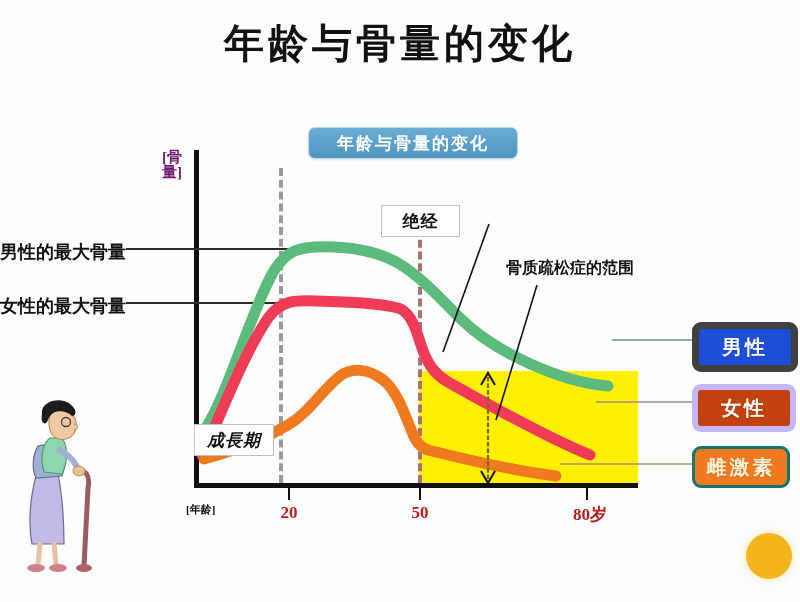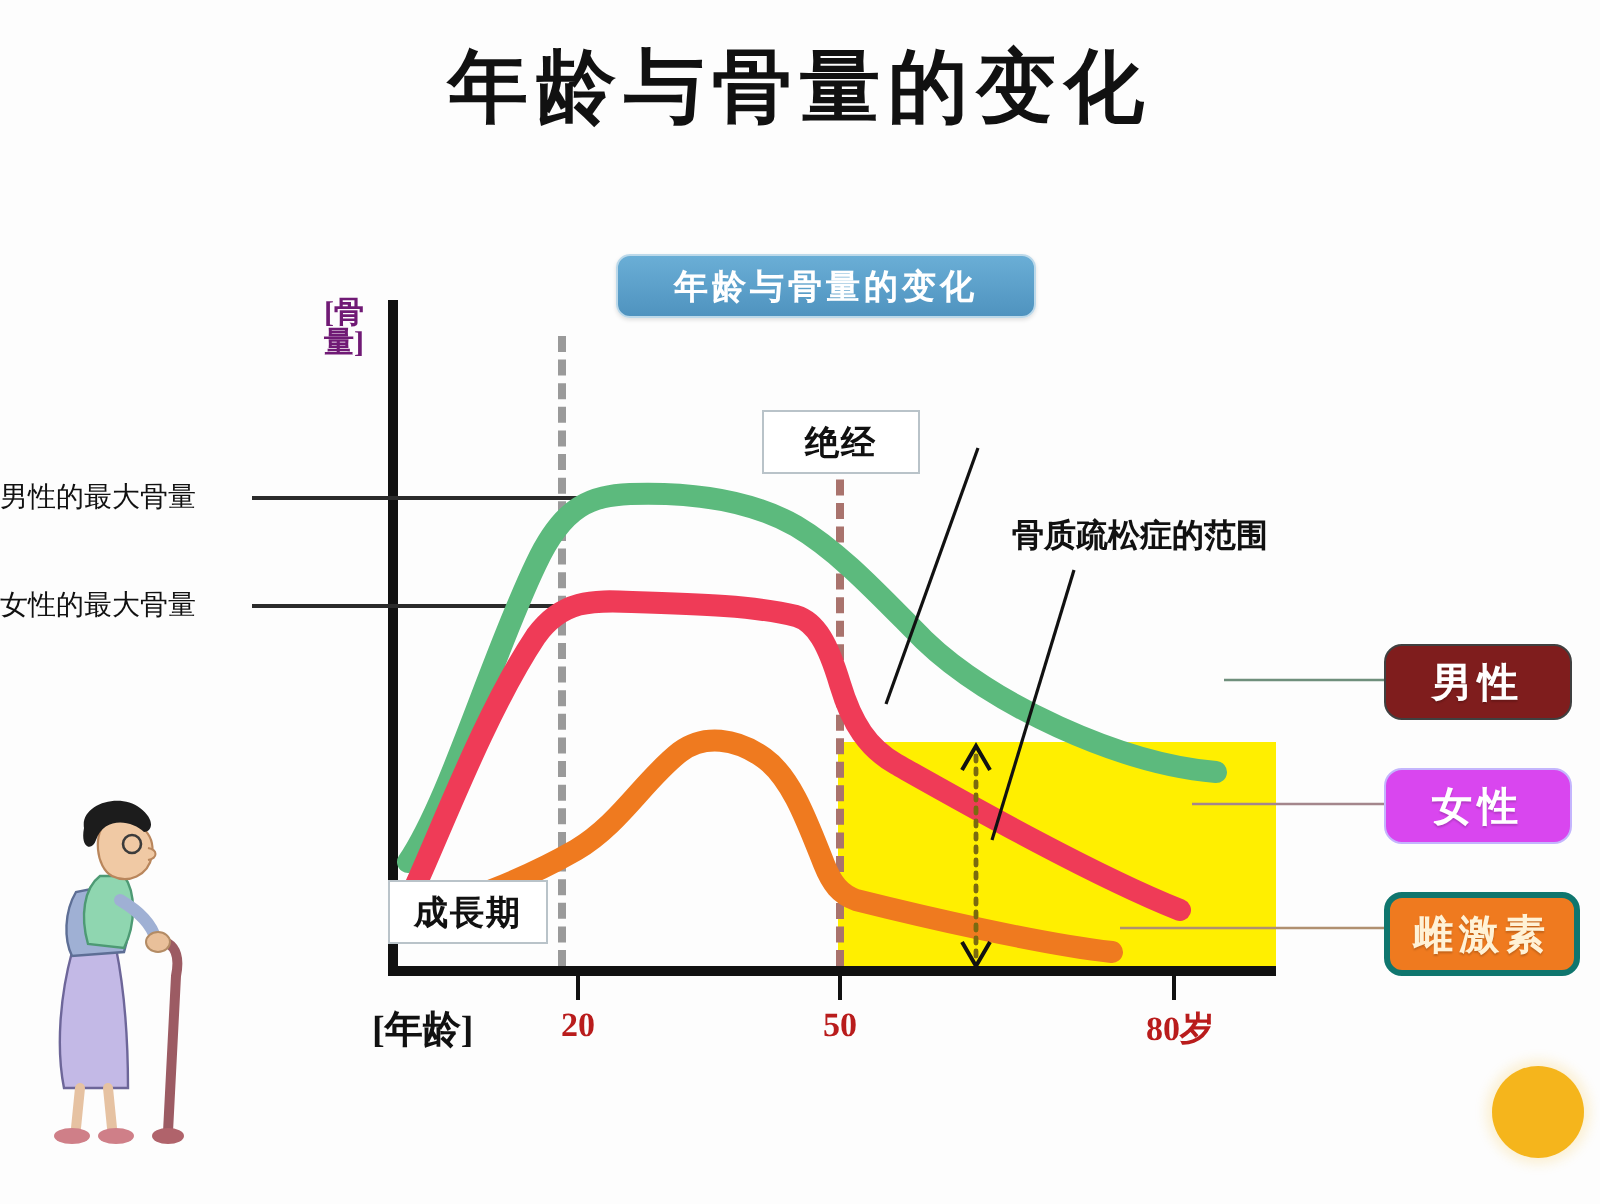--- a/index.html
+++ b/index.html
@@ -33,75 +33,75 @@
   .axis-x{position:absolute;left:194px;top:483px;width:444px;height:5px;background:#111;}
 
   .ylabel{
     position:absolute;left:160px;top:150px;width:22px;
     font-family:"Liberation Serif","DejaVu Serif",serif;
     font-size:15px;font-weight:700;color:#701a75;line-height:15px;text-align:right;
   }
   .xlabel{
     position:absolute;left:186px;top:502px;
     font-family:"Liberation Serif","DejaVu Serif",serif;
-    font-size:19px;font-weight:700;color:#111;white-space:nowrap;
+    font-size:11px;font-weight:700;color:#111;white-space:nowrap;
   }
 
   .tick{position:absolute;width:2px;height:12px;background:#111;top:488px;}
   .ticklabel{
     position:absolute;top:503px;
     font-family:"Liberation Serif","DejaVu Serif",serif;
     font-size:17px;font-weight:700;color:#b91c1c;white-space:nowrap;
     transform:translateX(-50%);
   }
 
   
   .reflevel{position:absolute;height:1.5px;background:#2b2b2b;}
   .sidelabel{
     position:absolute;
     font-family:"Liberation Serif","DejaVu Serif",serif;
-    font-size:14px;font-weight:400;color:#111;white-space:nowrap;
+    font-size:18px;font-weight:700;color:#111;white-space:nowrap;
   }
 
   
   .vdash{position:absolute;width:0;border-left:4px dashed #9a9a9a;}
   .vdash.menopause{border-left-color:#a9736d;}
 
   
   .yellow-zone{
     position:absolute;left:419px;top:371px;width:219px;height:112px;
     background:#ffef00;
   }
 
   
   .callout{
     position:absolute;background:#ffffff;border:1.5px solid #b9c3c9;
     font-family:"Liberation Serif","DejaVu Serif",serif;
     font-size:17px;font-weight:700;color:#111;letter-spacing:1px;
     display:flex;align-items:center;justify-content:center;
   }
   #box-menopause{left:381px;top:205px;width:77px;height:30px;}
-  #box-growth{left:194px;top:440px;width:78px;height:30px;}
+  #box-growth{left:194px;top:424px;width:78px;height:30px;font-style:italic;}
 
   
   .annot{
     position:absolute;
     font-family:"Liberation Serif","DejaVu Serif",serif;
     font-size:16px;font-weight:700;color:#111;white-space:nowrap;
   }
 
   
   .legend-chip{
     position:absolute;width:92px;height:36px;border-radius:9px;
     display:flex;align-items:center;justify-content:center;
     font-size:20px;font-weight:700;color:#ffffff;letter-spacing:3px;
     text-shadow:0 1px 1px rgba(0,0,0,.18);
   }
-  #chip-male{left:692px;top:322px;background:#7f1d1d;border:1px solid #404040;}
-  #chip-female{left:692px;top:384px;background:#d946ef;border:1px solid #c4b5fd;text-align:right;}
+  #chip-male{left:692px;top:322px;background:#1d4ed8;border:7px solid #404040;}
+  #chip-female{left:692px;top:384px;background:#c2410c;border:6px solid #c4b5fd;text-align:right;}
   #chip-estrogen{left:692px;top:446px;background:#ef7a1f;border:3px solid #0f766e;color:#fff2d6;}
 
   svg.overlay{position:absolute;left:0;top:0;width:800px;height:602px;pointer-events:none;}
 
   
   .lady{position:absolute;left:18px;top:398px;width:86px;height:180px;}
   
   .dot{
     position:absolute;left:746px;top:533px;width:46px;height:46px;border-radius:50%;
     background:#f5b51c;box-shadow:0 0 6px 3px rgba(245,181,28,.18);

